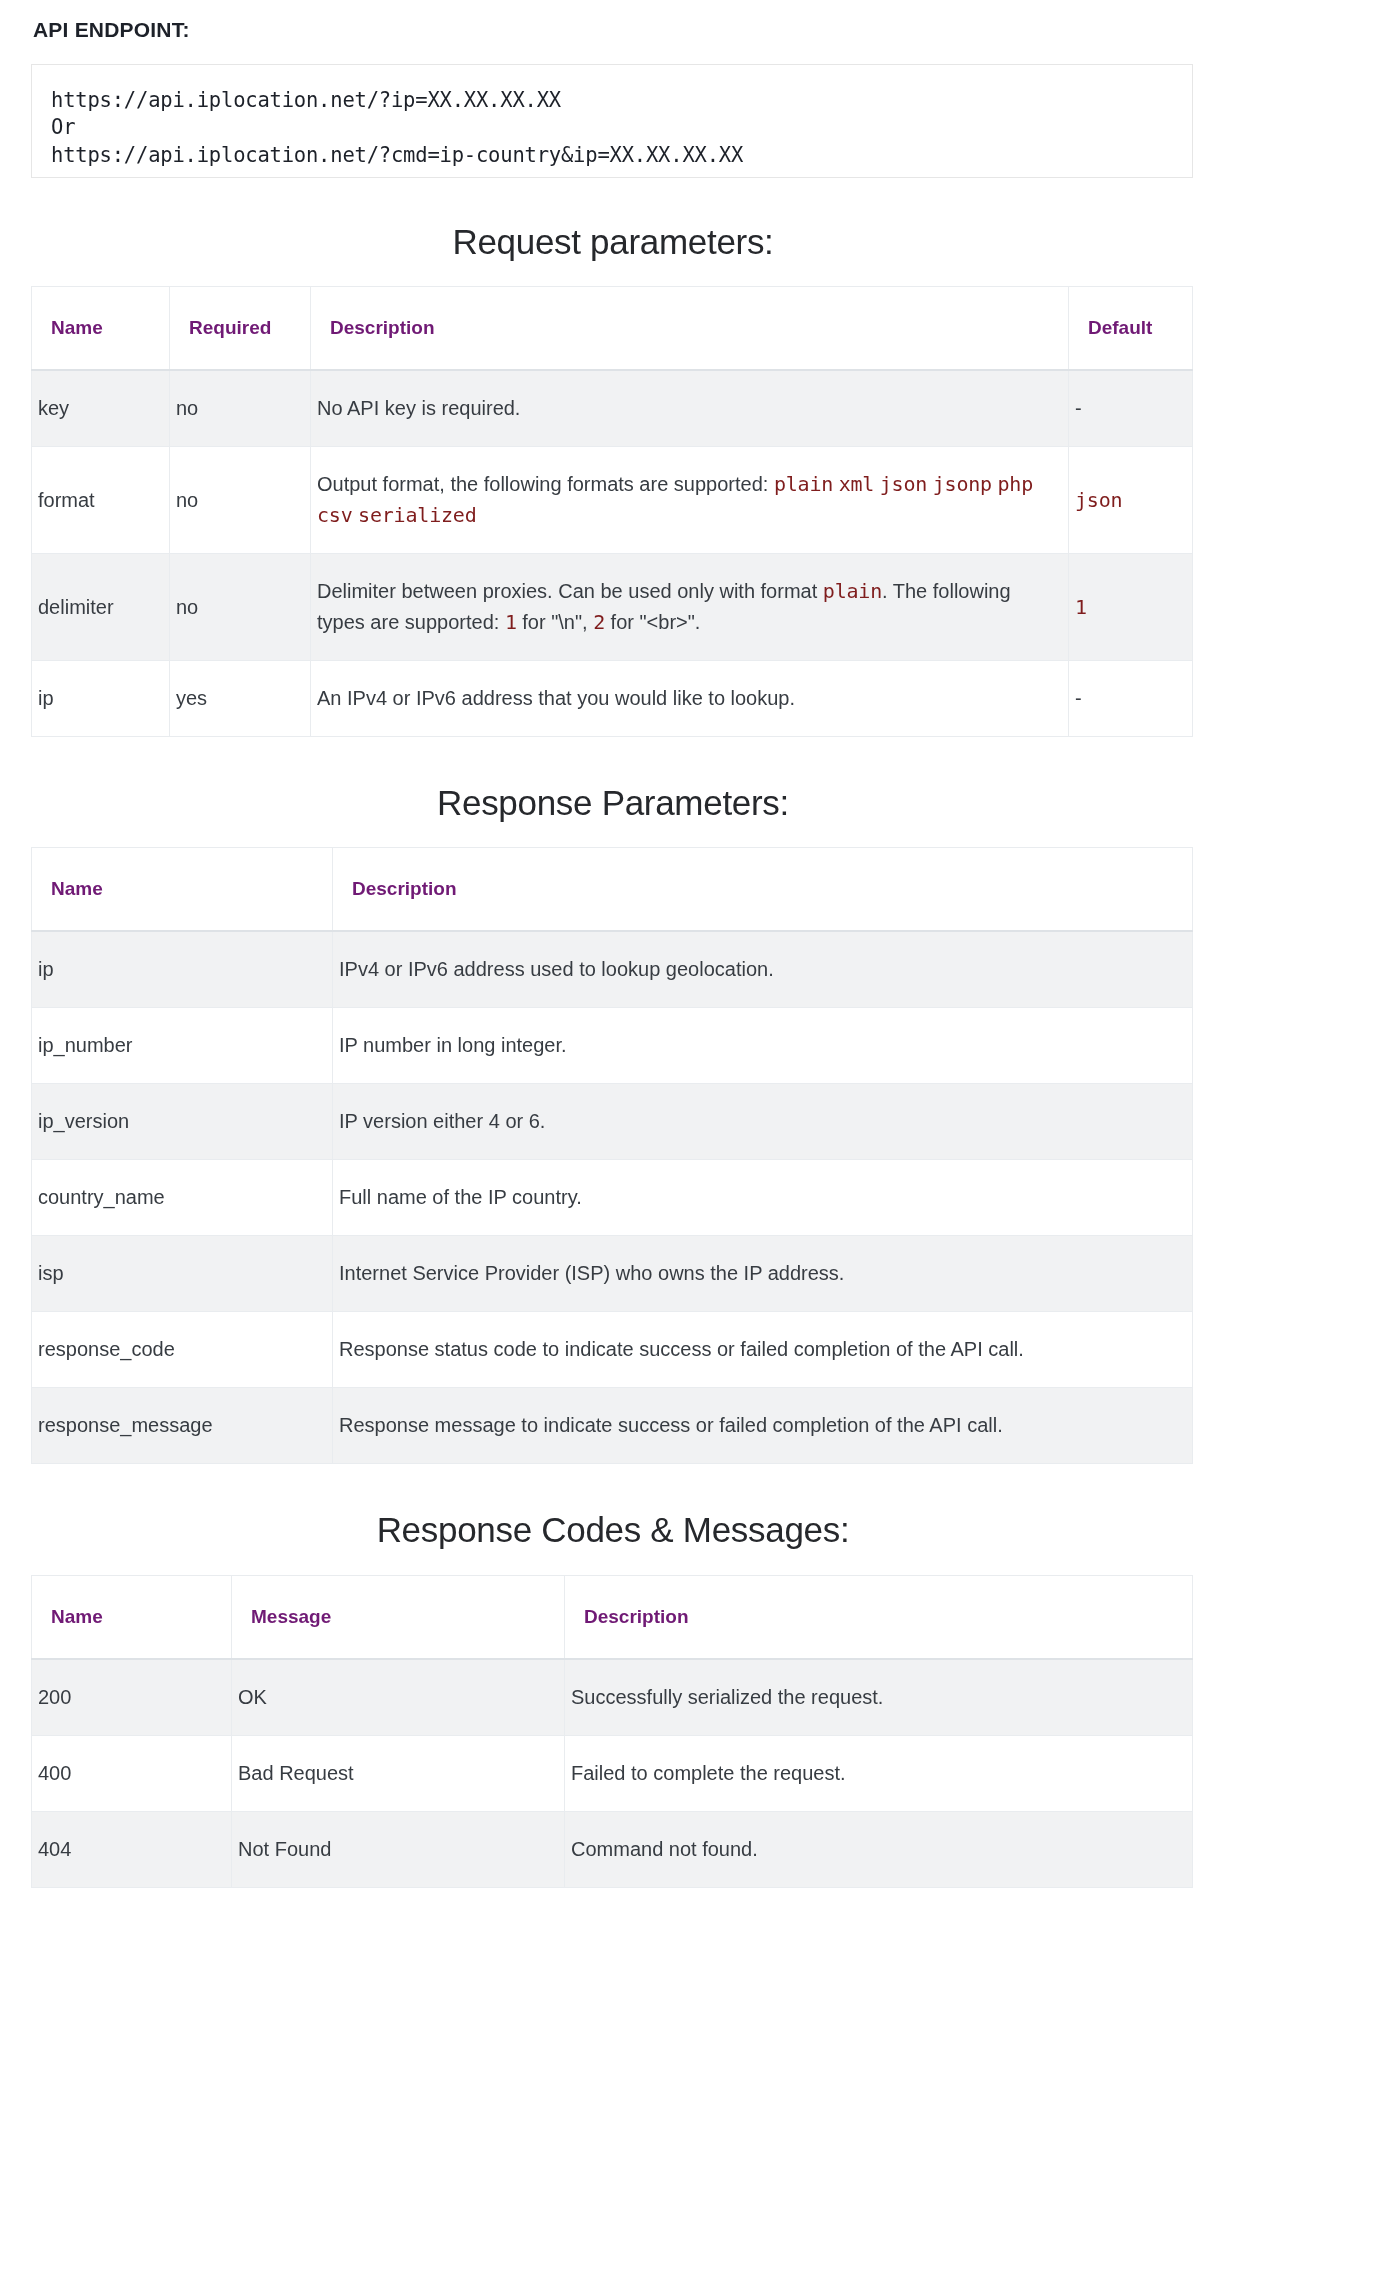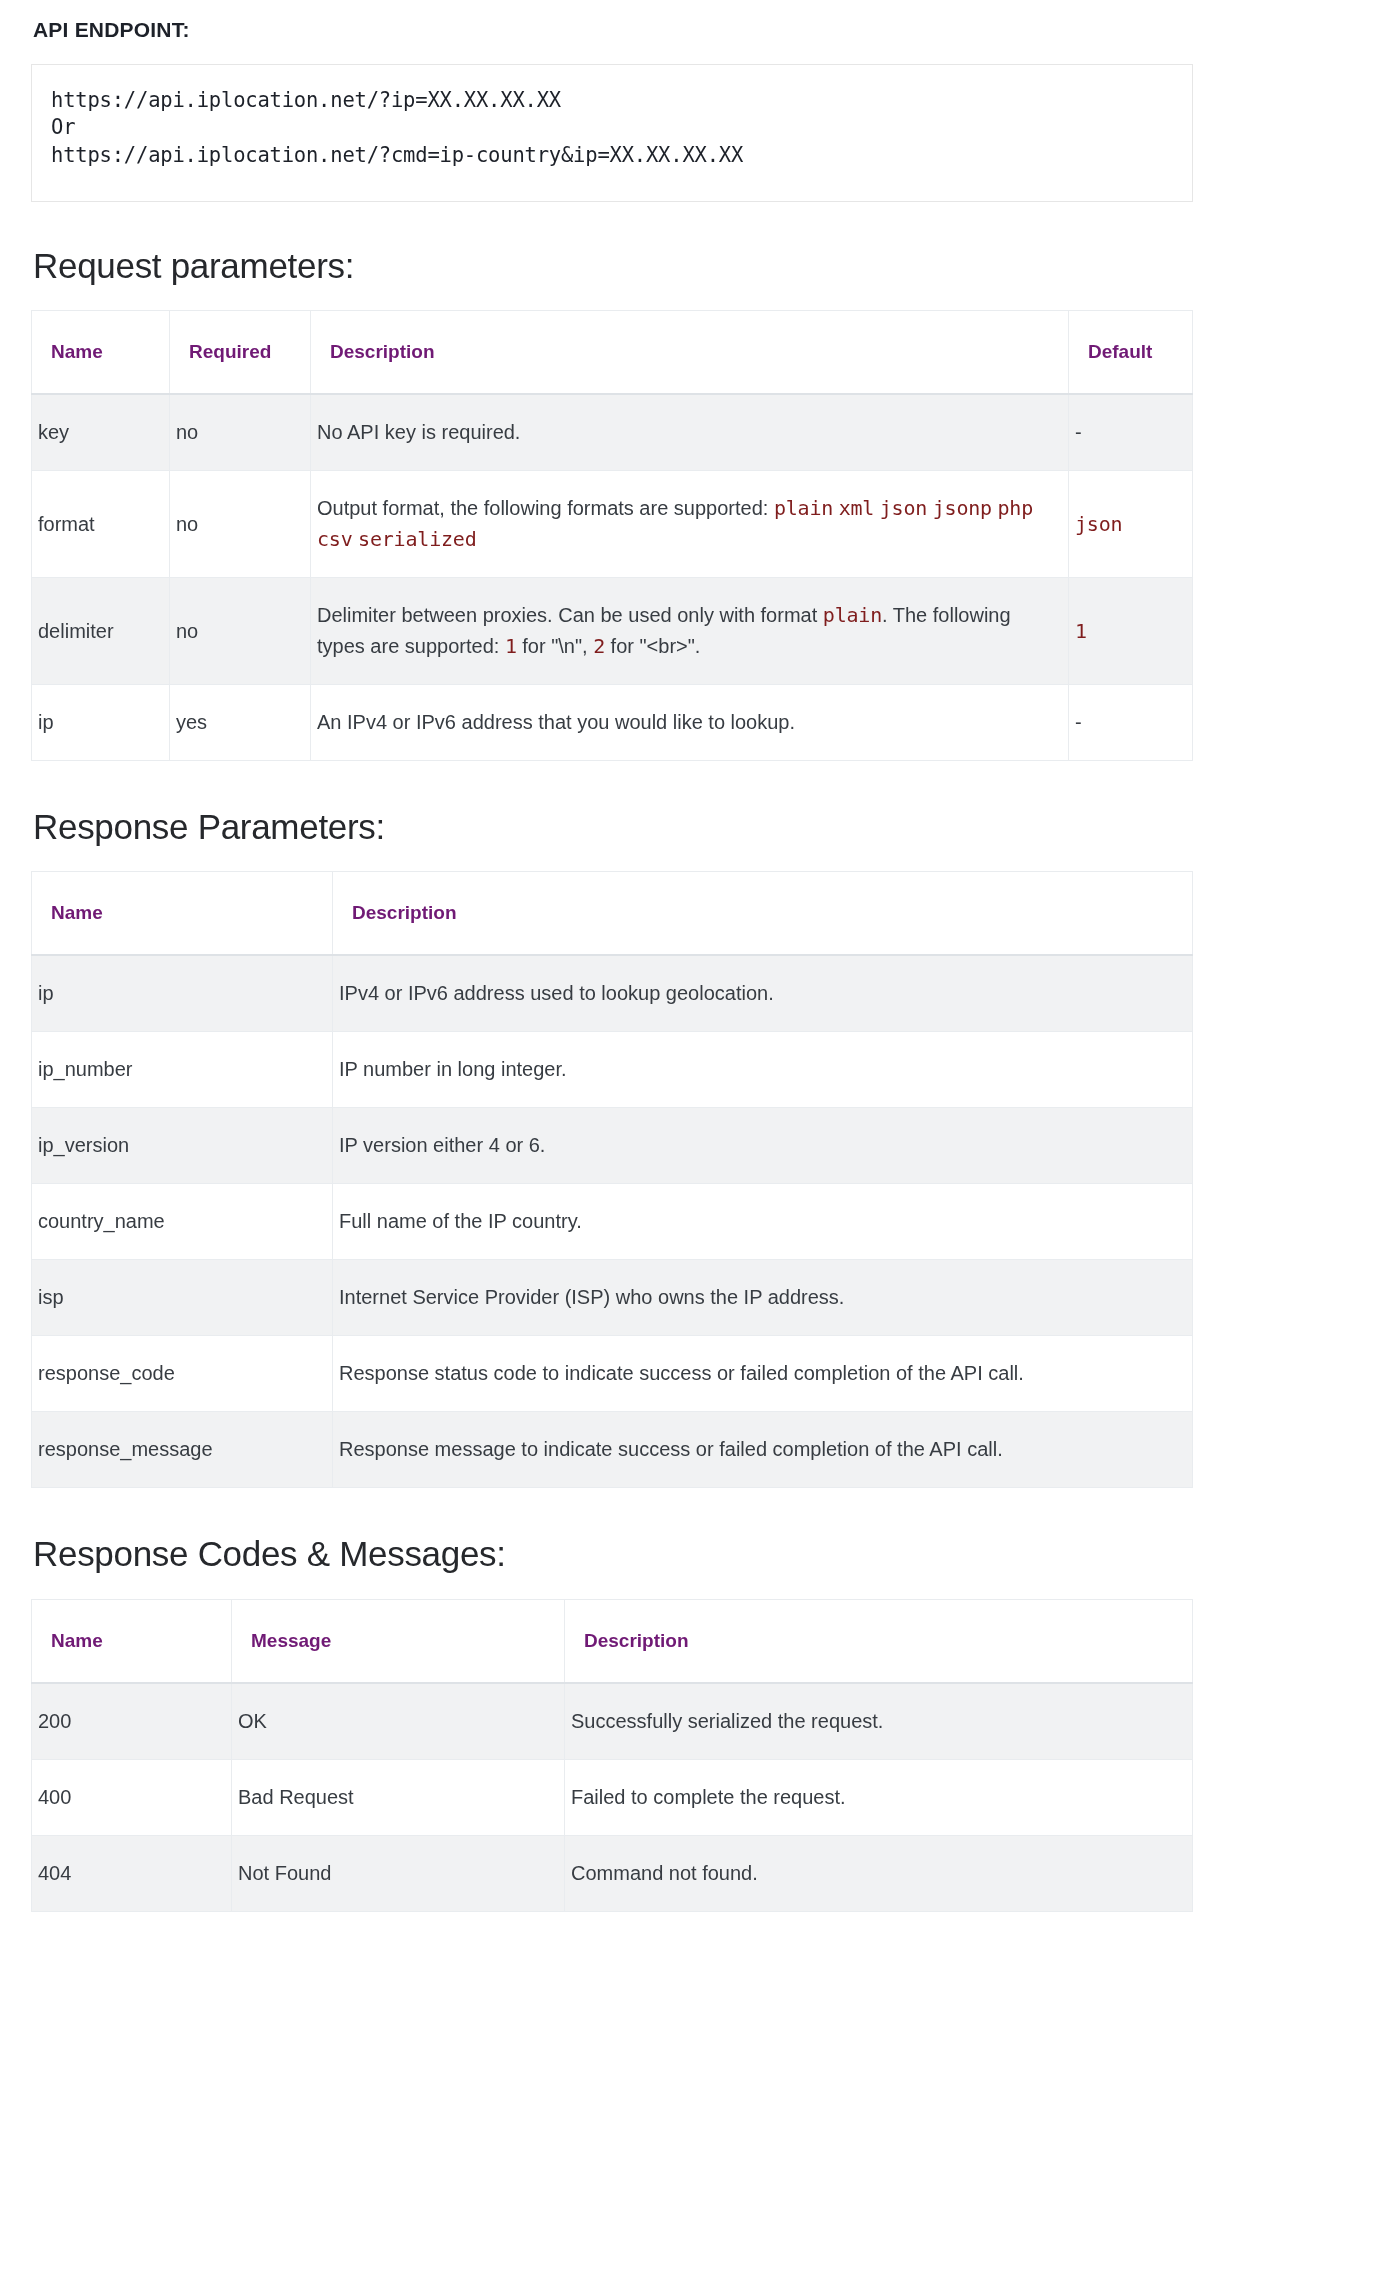--- a/index.html
+++ b/index.html
@@ -32,41 +32,42 @@
     letter-spacing: 0.2px;
     color: #1d2129;
     padding-top: 18px;
     margin: 0 0 22px 2px;
   }
 
   
   .code-block {
     border: 1px solid #e6e6e6;
     background: #ffffff;
-    padding: 22px 0 32px 19px;
+    padding: 22px 0 8px 19px;
     margin-bottom: 44px;
   }
   .code-block .line {
     font-family: "DejaVu Sans Mono", "Liberation Mono", monospace;
     font-size: 20.5px;
     line-height: 1.33;
     color: #1d2129;
     white-space: pre;
     letter-spacing: -0.2px;
   }
 
   
   .section-heading {
     font-family: "Liberation Sans", sans-serif;
     font-weight: normal;
     font-size: 35px;
     line-height: 1.15;
     color: #26282c;
     margin: 0 0 24px 2px;
     letter-spacing: -0.3px;
+    text-align: center;
   }
   .section-wrap { margin-bottom: 46px; }
   .section-wrap:last-child { margin-bottom: 0; }
 
   
   table.doc-table {
     border-collapse: collapse;
     width: 100%;
     table-layout: fixed;
     border: 1px solid #e9ecef;

